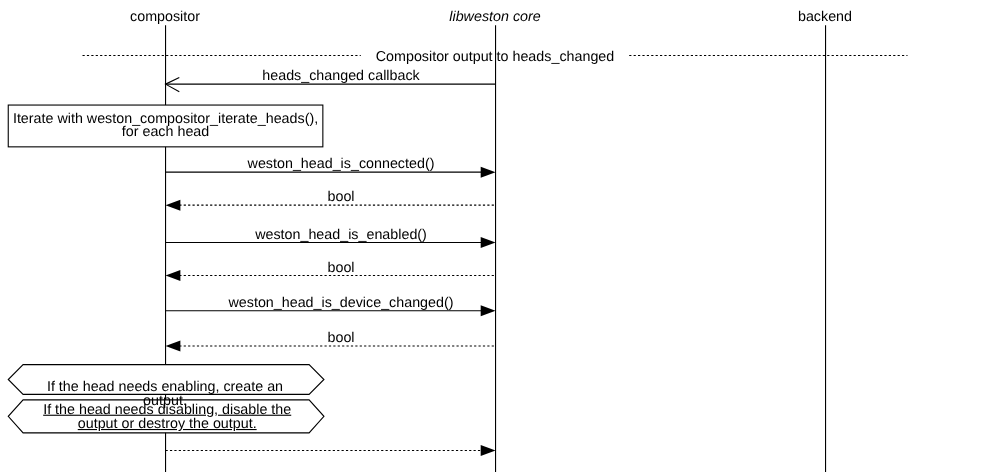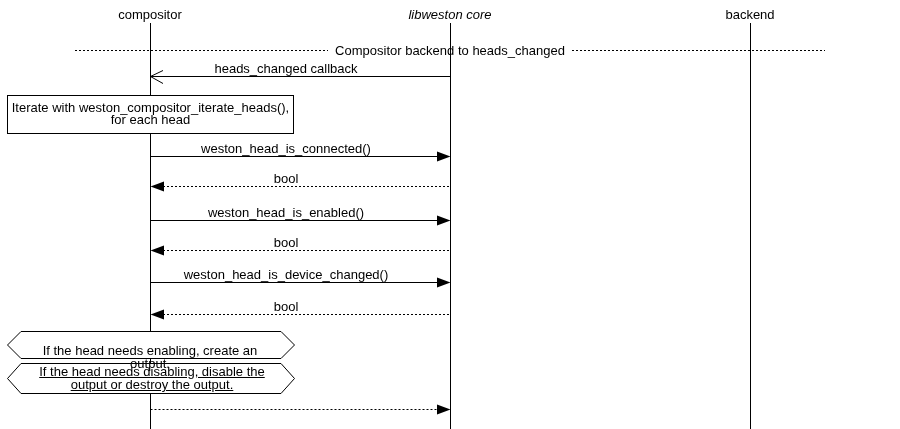--- a/index.html
+++ b/index.html
@@ -10,21 +10,21 @@
     font-family:"Liberation Sans", sans-serif;
     font-size:13px;
     color:#000;
     overflow:hidden;
     padding-left:26px;
   }
   .svg-layer{position:absolute;left:0;top:0;}
   .label{position:absolute;white-space:nowrap;}
   .participant-label{top:7px;transform:translateX(-50%);}
   .divider-label{top:43px;left:450px;transform:translateX(-50%);}
-  .msg-label{width:300px;left:136px;text-align:center;}
+  .msg-label{width:300px;left:160px;text-align:center;}
   .note-text{
     position:absolute;display:flex;flex-direction:column;
     align-items:center;justify-content:center;text-align:center;
     line-height:13px;
   }
   .iterate-note{left:9px;top:95px;width:283px;height:38px;line-height:12.5px;}
   .hex1-note{left:21px;top:331px;width:258px;height:27px;margin-top:12px;}
   .hex2-note{left:23px;top:363px;width:258px;height:30px;text-decoration:underline;}
 </style>
 </head>
@@ -69,21 +69,21 @@
     <polygon points="21,363.5 281,363.5 294.5,378.5 281,393.5 21,393.5 7.5,378.5" fill="#fff" stroke="#000" stroke-width="1"></polygon>
 
     <line x1="150.5" y1="409.5" x2="437" y2="409.5" stroke="#000" stroke-width="1" stroke-dasharray="2,2"></line>
     <polygon points="450.5,409.5 437,404.5 437,414.5" fill="#000"></polygon>
   </svg>
 
   <div class="label participant-label" style="left:150px;">compositor</div>
   <div class="label participant-label" style="left:450px;font-style:italic;">libweston core</div>
   <div class="label participant-label" style="left:750px;">backend</div>
 
-  <div class="label divider-label">Compositor backend to heads_changed</div>
+  <div class="label divider-label">Compositor output to heads_changed</div>
 
   <div class="label msg-label" style="top:61px;">heads_changed callback</div>
   <div class="label msg-label" style="top:141px;">weston_head_is_connected()</div>
   <div class="label msg-label" style="top:171px;">bool</div>
   <div class="label msg-label" style="top:205px;">weston_head_is_enabled()</div>
   <div class="label msg-label" style="top:235px;">bool</div>
   <div class="label msg-label" style="top:267px;">weston_head_is_device_changed()</div>
   <div class="label msg-label" style="top:299px;">bool</div>
 
   <div class="note-text iterate-note">Iterate with weston_compositor_iterate_heads(), for each head</div>

